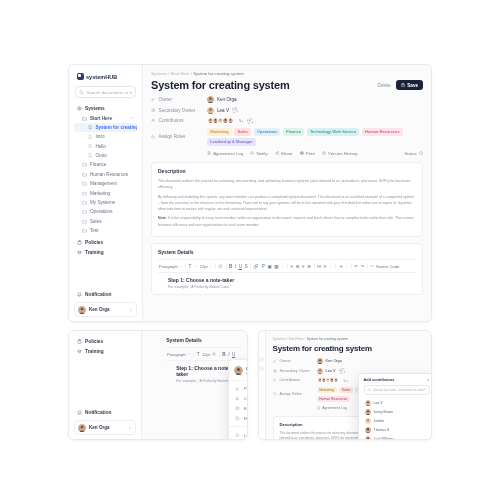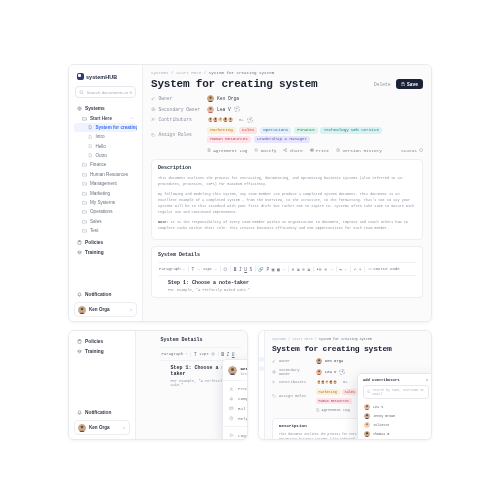--- a/index.html
+++ b/index.html
@@ -71,21 +71,21 @@
     display:flex; align-items:center; gap:3px;
     border:1px solid #ebedf1; border-radius:4px;
     padding:2.5px 3px; margin-top:3px;
   }
   .avatar { border-radius:50%; flex:0 0 auto; display:block; }
   .user-name { font-size:4.6px; color:#333a48; font-weight:600;}
 
   
   .main {
     flex:1 1 auto; height:100%; background:#fbfbfc;
-    padding:6px 8px; overflow:hidden; position:relative;font-family:Liberation Mono, monospace;
+    padding:6px 8px; overflow:hidden; position:relative;
   }
   .crumb { font-size:4.2px; color:#aab0bb; margin-bottom:3px; }
   .crumb .cur { color:#6b7280; }
   .title-row { display:flex; align-items:center; justify-content:space-between; }
   .page-title { font-size:11px; font-weight:700; color:#1b2030; letter-spacing:-.2px;}
   .title-actions { display:flex; align-items:center; gap:5px; }
   .delete-link { font-size:4.6px; color:#8a909c; }
   .save-btn {
     display:flex; align-items:center; gap:2px;
     background:#1b2237; color:#fff; font-size:4.6px;

